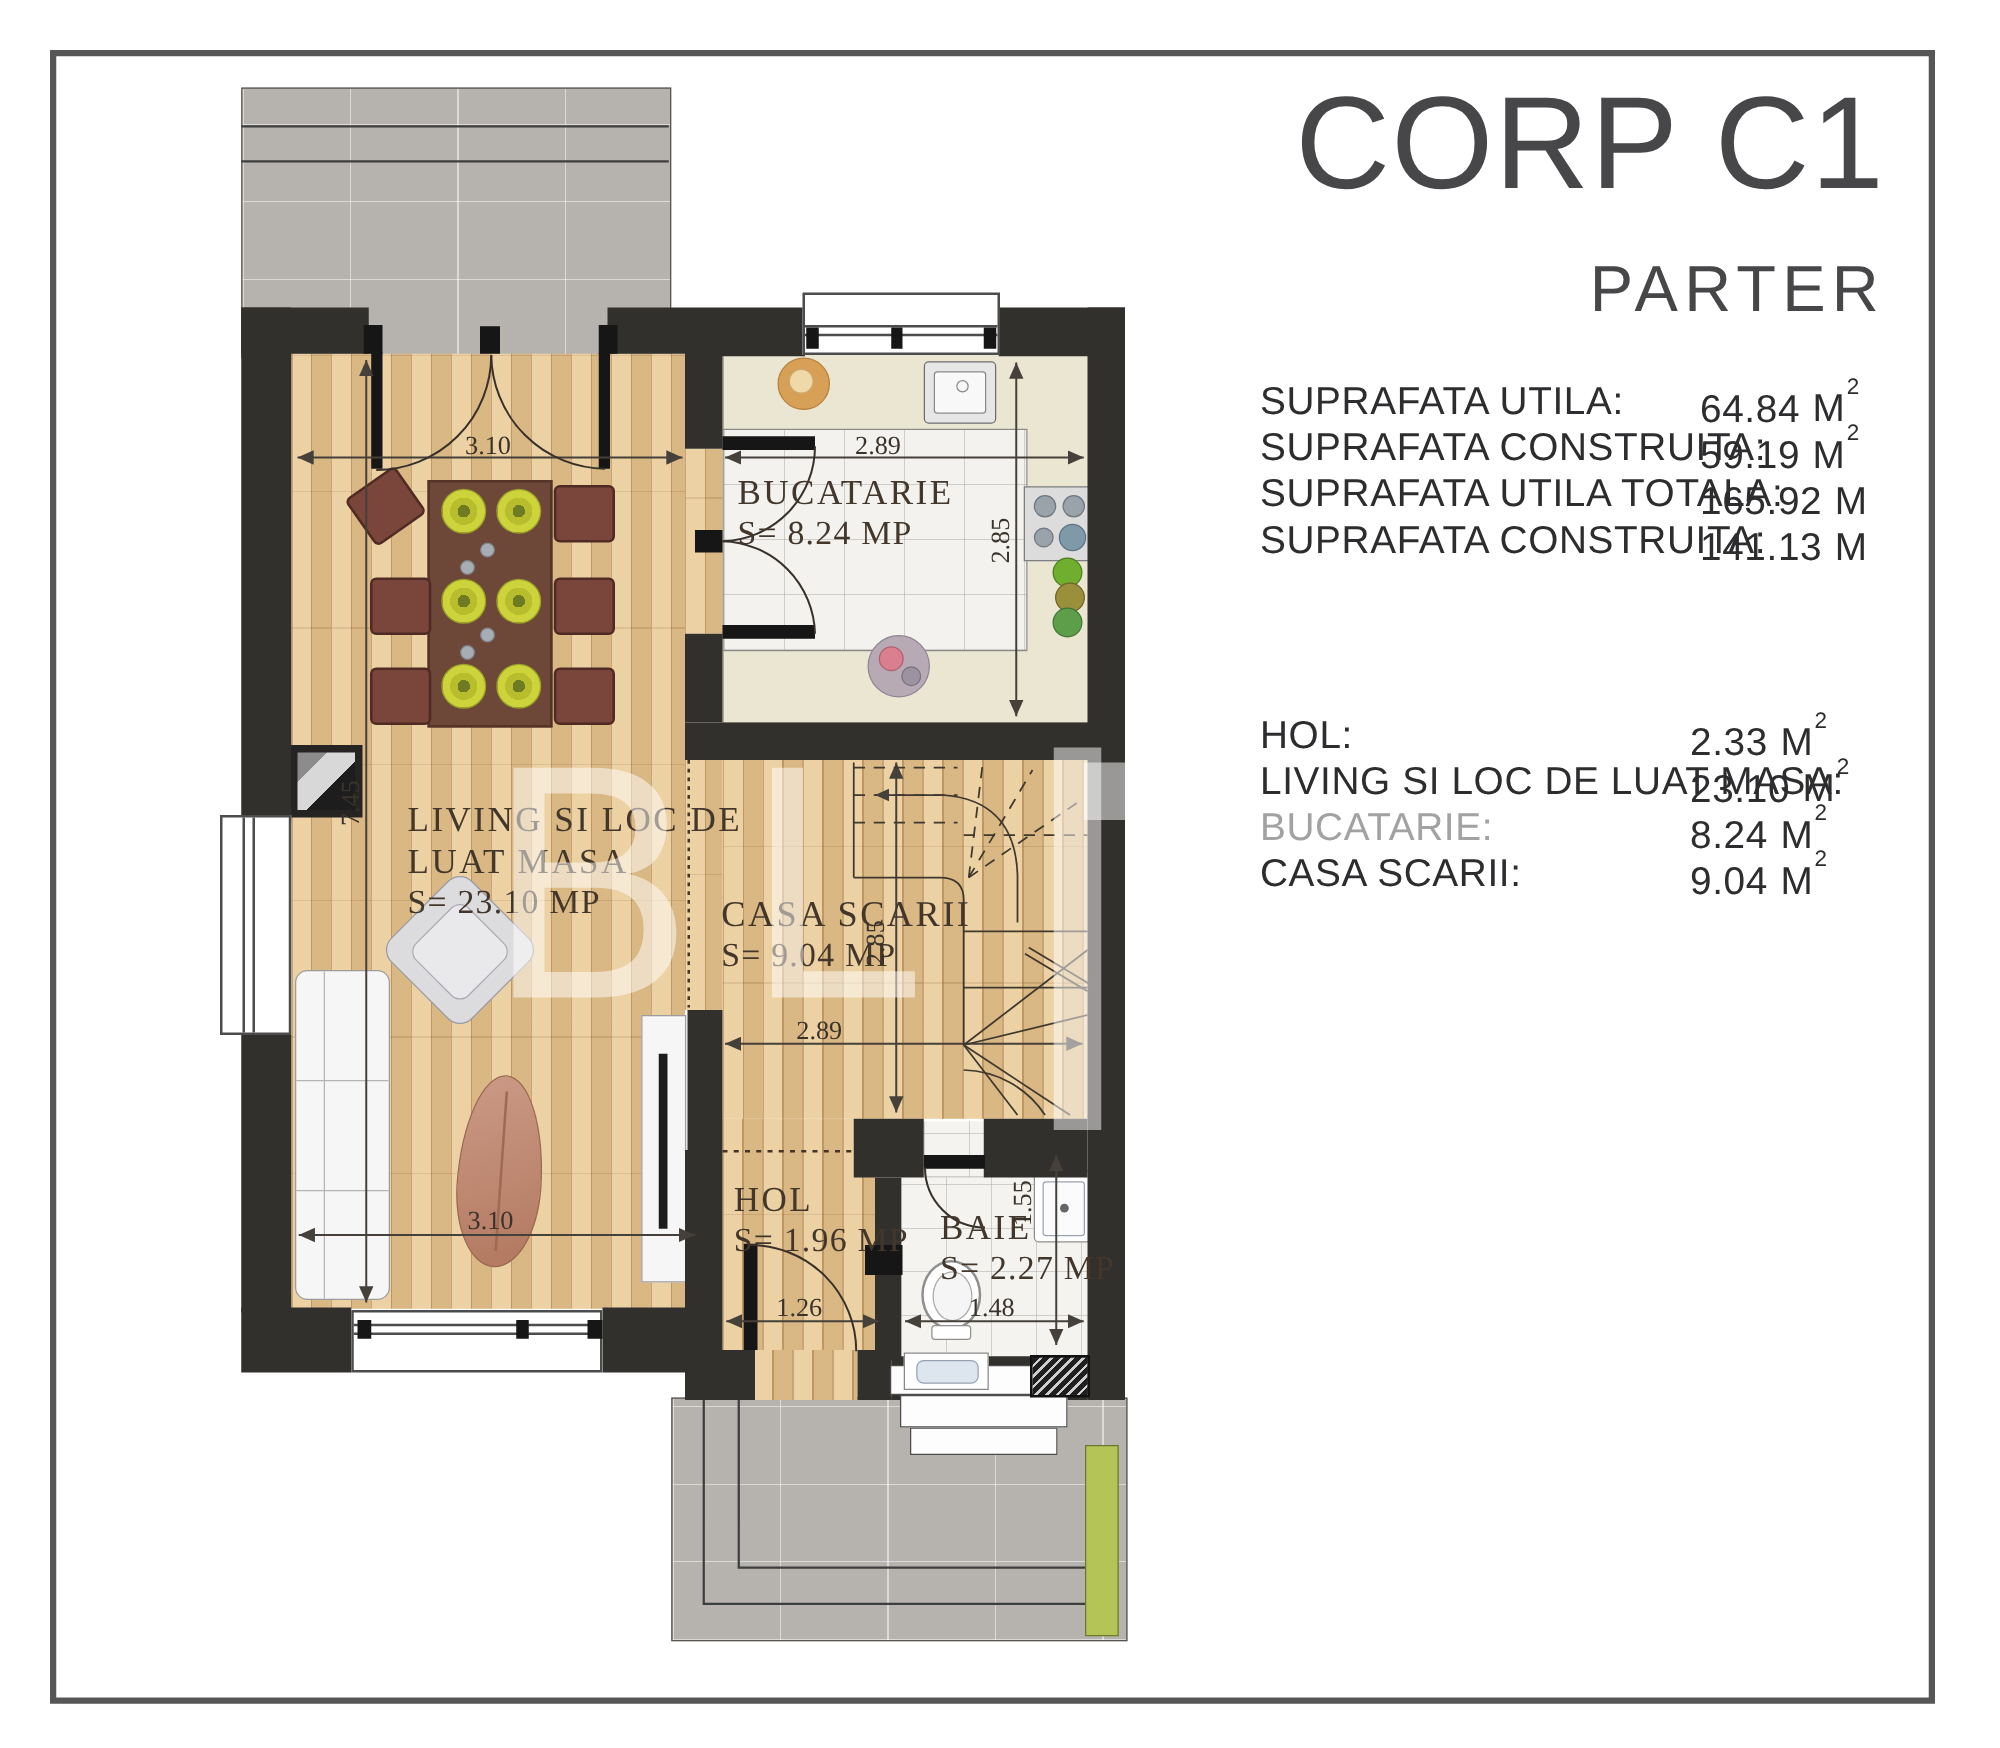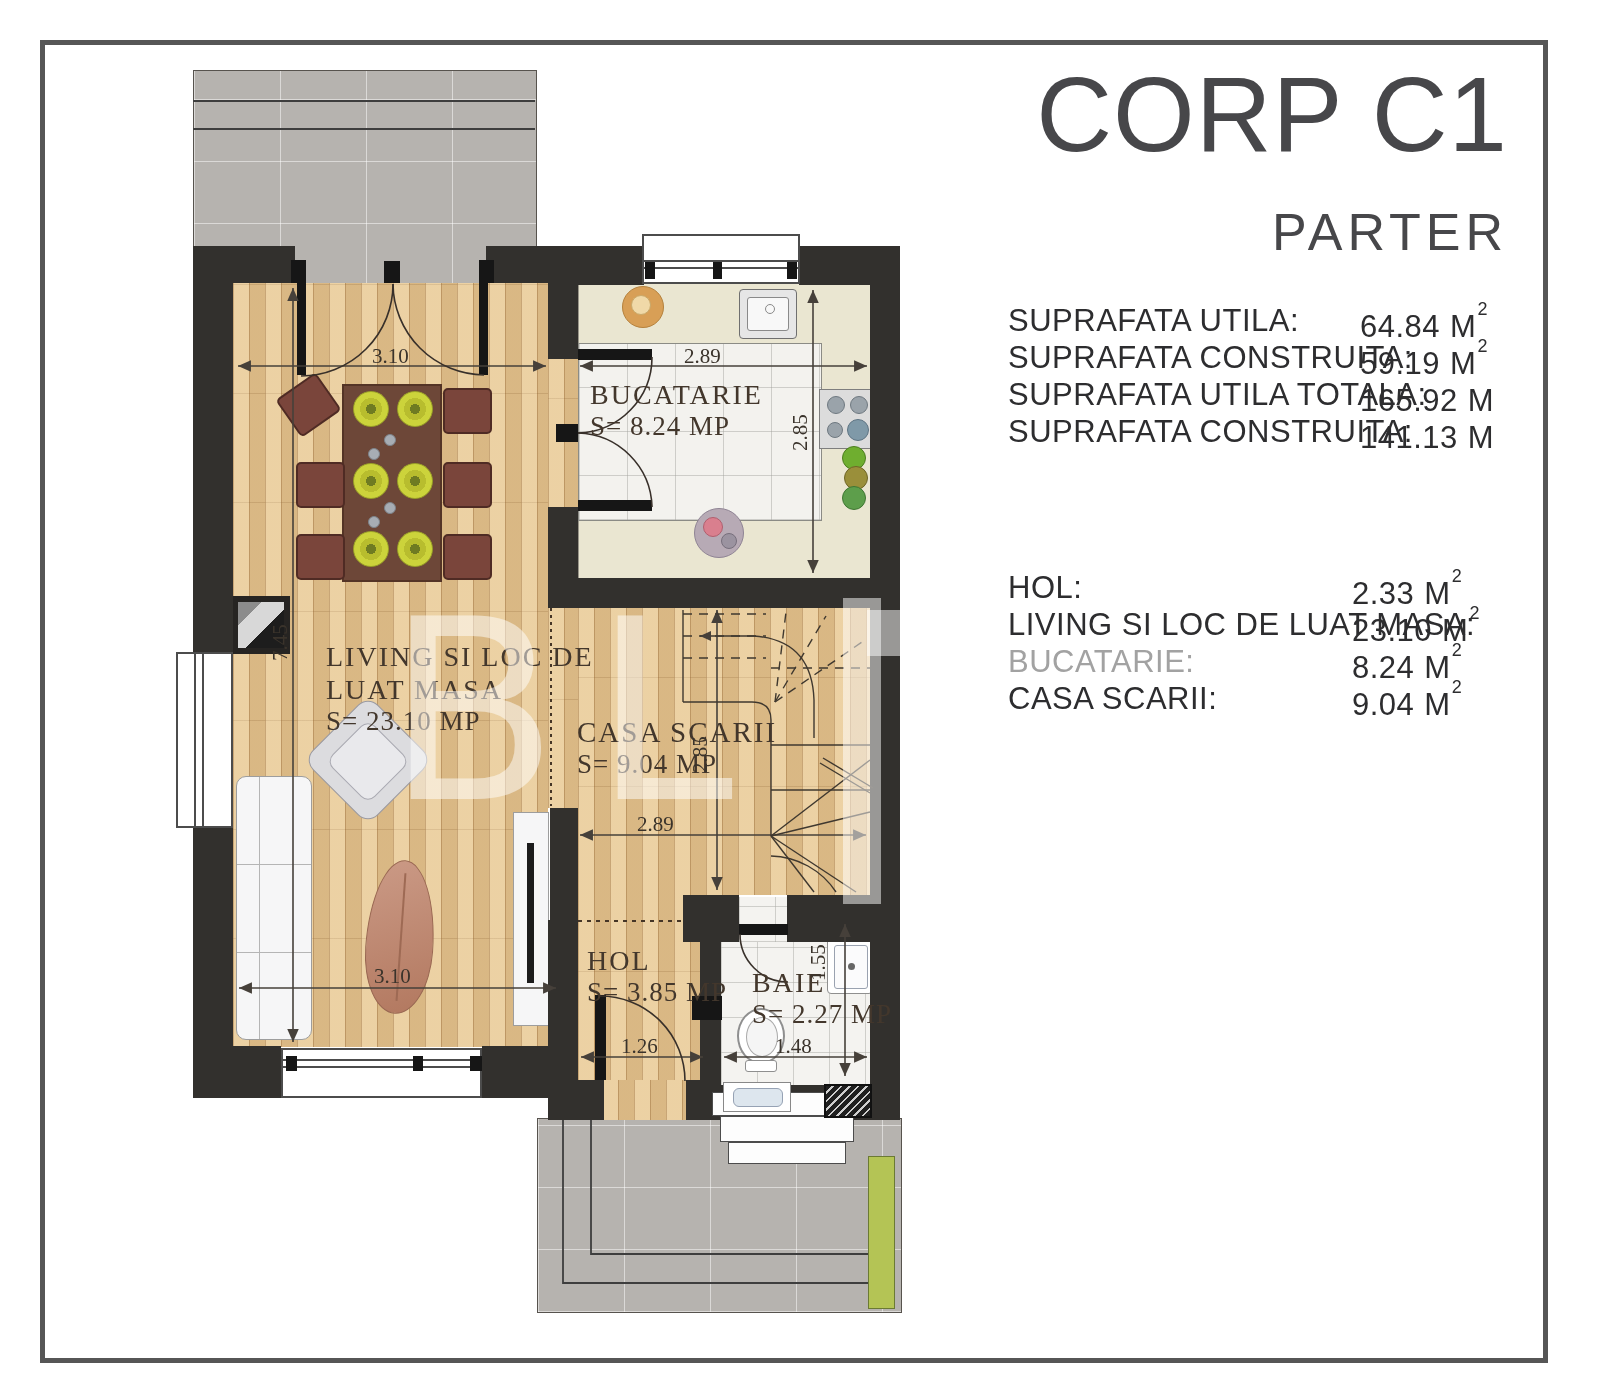--- a/index.html
+++ b/index.html
@@ -279,21 +279,21 @@
     <div class="nm">LIVING SI LOC DE</div>
     <div class="nm">LUAT MASA</div>
     <div class="ar">S= 23.10 MP</div>
   </div>
   <div class="abs room-label" style="left:577px;top:715px;">
     <div class="nm" style="font-size:29px;">CASA SCARII</div>
     <div class="ar">S= 9.04 MP</div>
   </div>
   <div class="abs room-label" style="left:587px;top:944px;">
     <div class="nm">HOL</div>
-    <div class="ar">S= 3.85 MP</div>
+    <div class="ar">S= 1.96 MP</div>
   </div>
   <div class="abs room-label" style="left:752px;top:966px;">
     <div class="nm">BAIE</div>
     <div class="ar">S= 2.27 MP</div>
   </div>
 
   <div class="abs dim" style="left:372px;top:344px;">3.10</div>
   <div class="abs dim" style="left:684px;top:344px;">2.89</div>
   <div class="abs dim v" style="left:782px;top:420px;">2.85</div>
   <div class="abs dim v" style="left:262px;top:630px;">7.45</div>

